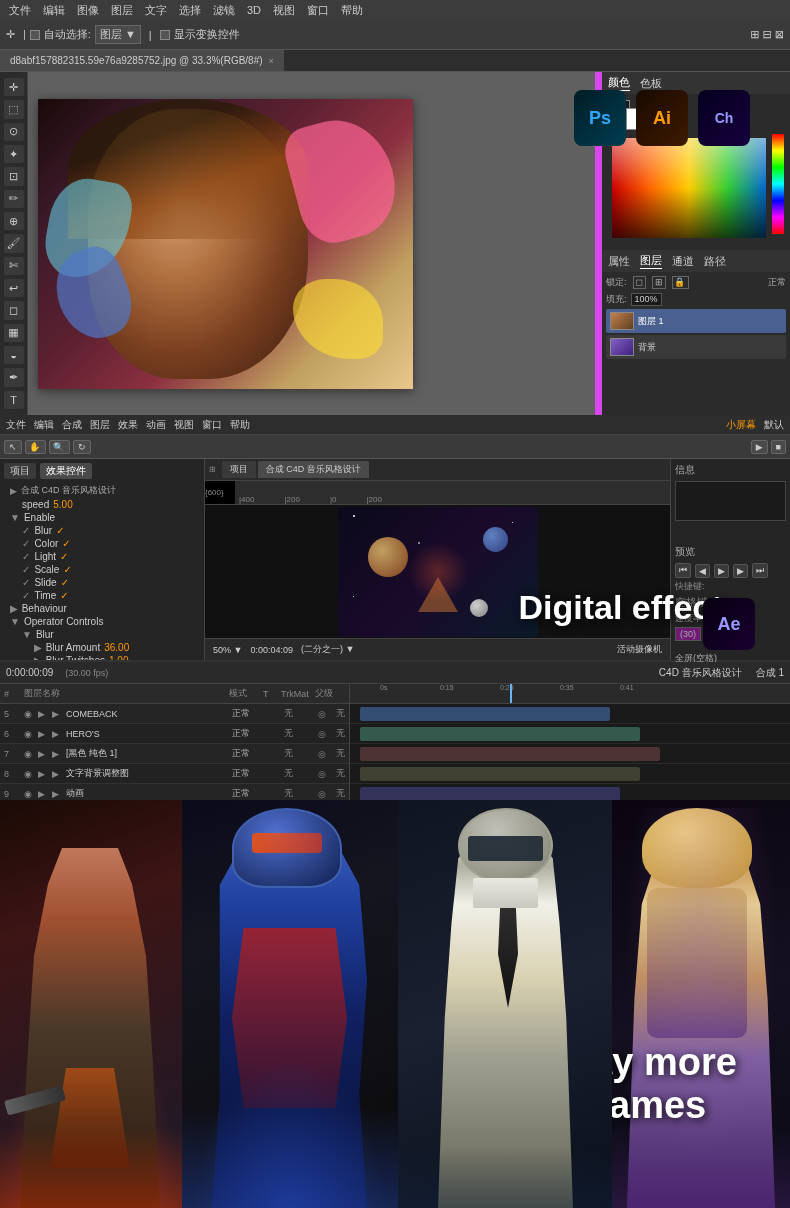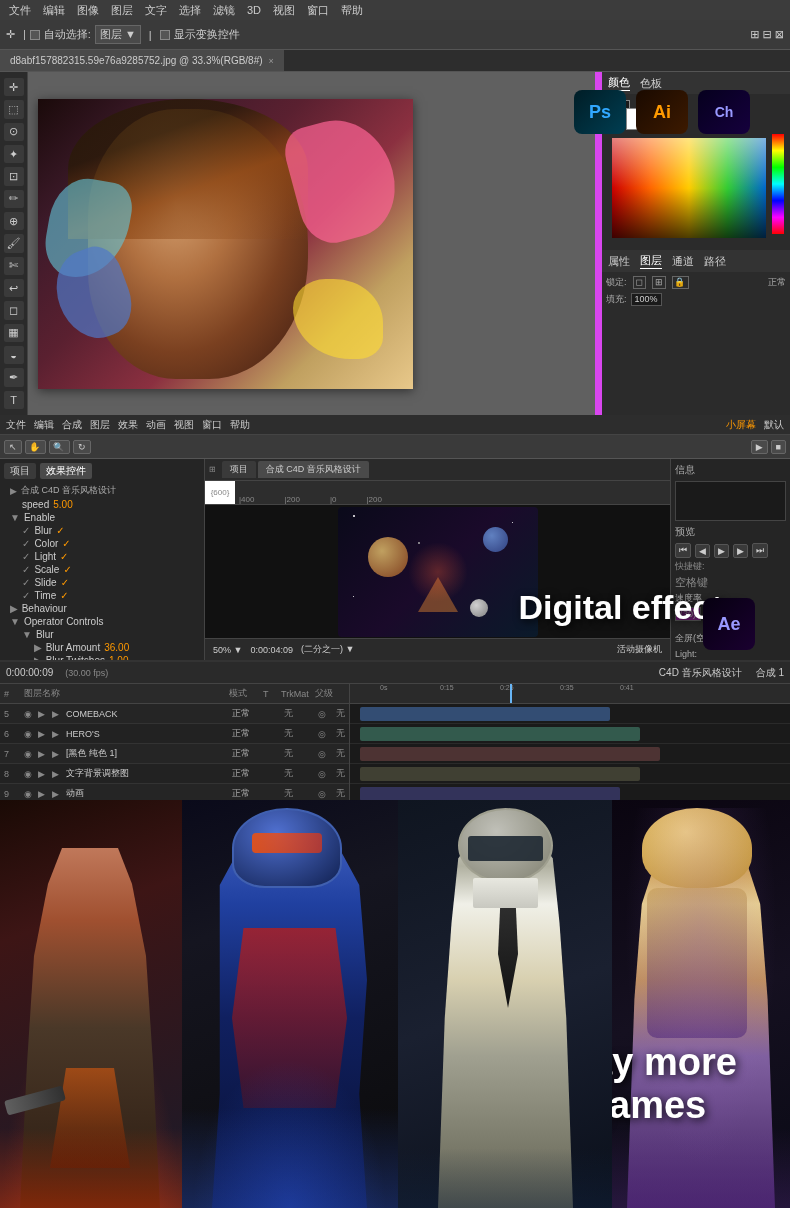--- a/index.html
+++ b/index.html
@@ -207,21 +207,21 @@
     .ps-color-bar {
       width: 14px;
       height: 110px;
       background: linear-gradient(to bottom, #ff0000, #ffff00, #00ff00, #00ffff, #0000ff, #ff00ff, #ff0000);
       position: absolute;
       right: -16px;
       top: 0;
     }
     .app-icon {
       width: 52px;
-      height: 44px;
+      height: 56px;
       border-radius: 8px;
       display: flex;
       align-items: center;
       justify-content: center;
       font-weight: bold;
       font-size: 18px;
       color: white;
     }
     .app-icon-ps { background: linear-gradient(135deg, #001d26, #003e52); color: #31a8ff; }
     .app-icon-ai { background: linear-gradient(135deg, #1a0a00, #3d1a00); color: #ff9a00; }
@@ -416,21 +416,21 @@
     .ae-control-text { font-size: 9px; color: #ccc; }
 
     
     .ae-right {
       width: 120px;
       background: #252525;
       border-left: 1px solid #444;
       padding: 4px;
     }
     .ae-right-section {
-      margin-bottom: 4px;
+      margin-bottom: 24px;
     }
     .ae-right-title {
       font-size: 10px;
       color: #aaa;
       margin-bottom: 4px;
     }
     .ae-right-row {
       display: flex;
       align-items: center;
       gap: 4px;
@@ -774,20 +774,28 @@
           <span style="border:1px solid #666;padding:0 2px;">◻</span>
           <span style="border:1px solid #666;padding:0 2px;">⊞</span>
           <span style="border:1px solid #666;padding:0 2px;">🔒</span>
           <span style="margin-left:auto;font-size:9px;color:#aaa;">正常</span>
         </div>
         <div style="font-size:9px;color:#aaa;display:flex;gap:4px;margin-bottom:3px;">
           <span>填充:</span>
           <span style="background:#1a1a1a;border:1px solid #555;padding:0 3px;color:#ccc;font-size:9px;">100%</span>
         </div>
 
+        <div style="background:#4a6090;border-radius:2px;padding:3px 4px;margin-bottom:2px;display:flex;align-items:center;gap:4px;">
+          <div style="width:24px;height:18px;background:linear-gradient(135deg,#c08050,#604020);border:1px solid #888;"></div>
+          <span style="font-size:9px;color:#fff;">图层 1</span>
+        </div>
+        <div style="background:#3a3a3a;border-radius:2px;padding:3px 4px;margin-bottom:2px;display:flex;align-items:center;gap:4px;">
+          <div style="width:24px;height:18px;background:linear-gradient(135deg,#8060c0,#402080);border:1px solid #888;"></div>
+          <span style="font-size:9px;color:#ccc;">背景</span>
+        </div>
       </div>
     </div>
   </div>
 
   <div style="position:absolute;top:80px;right:40px;pointer-events:none;">
 
     <div style="display:flex;gap:10px;margin-top:10px;justify-content:center;">
       <div class="app-icon app-icon-ps">
         <span>Ps</span>
       </div>
@@ -908,21 +916,21 @@
     <div class="ae-center">
       <div class="ae-comp-tabs">
         <span style="font-size:8px;color:#888;margin-right:4px;">⊞</span>
         <span class="ae-comp-tab" style="font-size:9px;">项目</span>
         <span class="ae-comp-tab active" style="font-size:9px;">合成 C4D 音乐风格设计</span>
       </div>
 
       <div class="ae-preview-area">
 
         <div class="ae-timeline-header">
-          <div style="width:30px;background:#ffffff;display:flex;align-items:center;justify-content:center;">
+          <div style="width:30px;background:#000000;display:flex;align-items:center;justify-content:flex-start;">
             <span style="font-size:8px;color:#888;">{600}</span>
           </div>
           <div class="ae-timeline-ruler" style="flex:1;display:flex;align-items:flex-end;padding:0 4px;">
             <span style="font-size:8px;color:#888;margin-right:30px;">|400</span>
             <span style="font-size:8px;color:#888;margin-right:30px;">|200</span>
             <span style="font-size:8px;color:#888;margin-right:30px;">|0</span>
             <span style="font-size:8px;color:#888;margin-right:30px;">|200</span>
           </div>
         </div>
 

